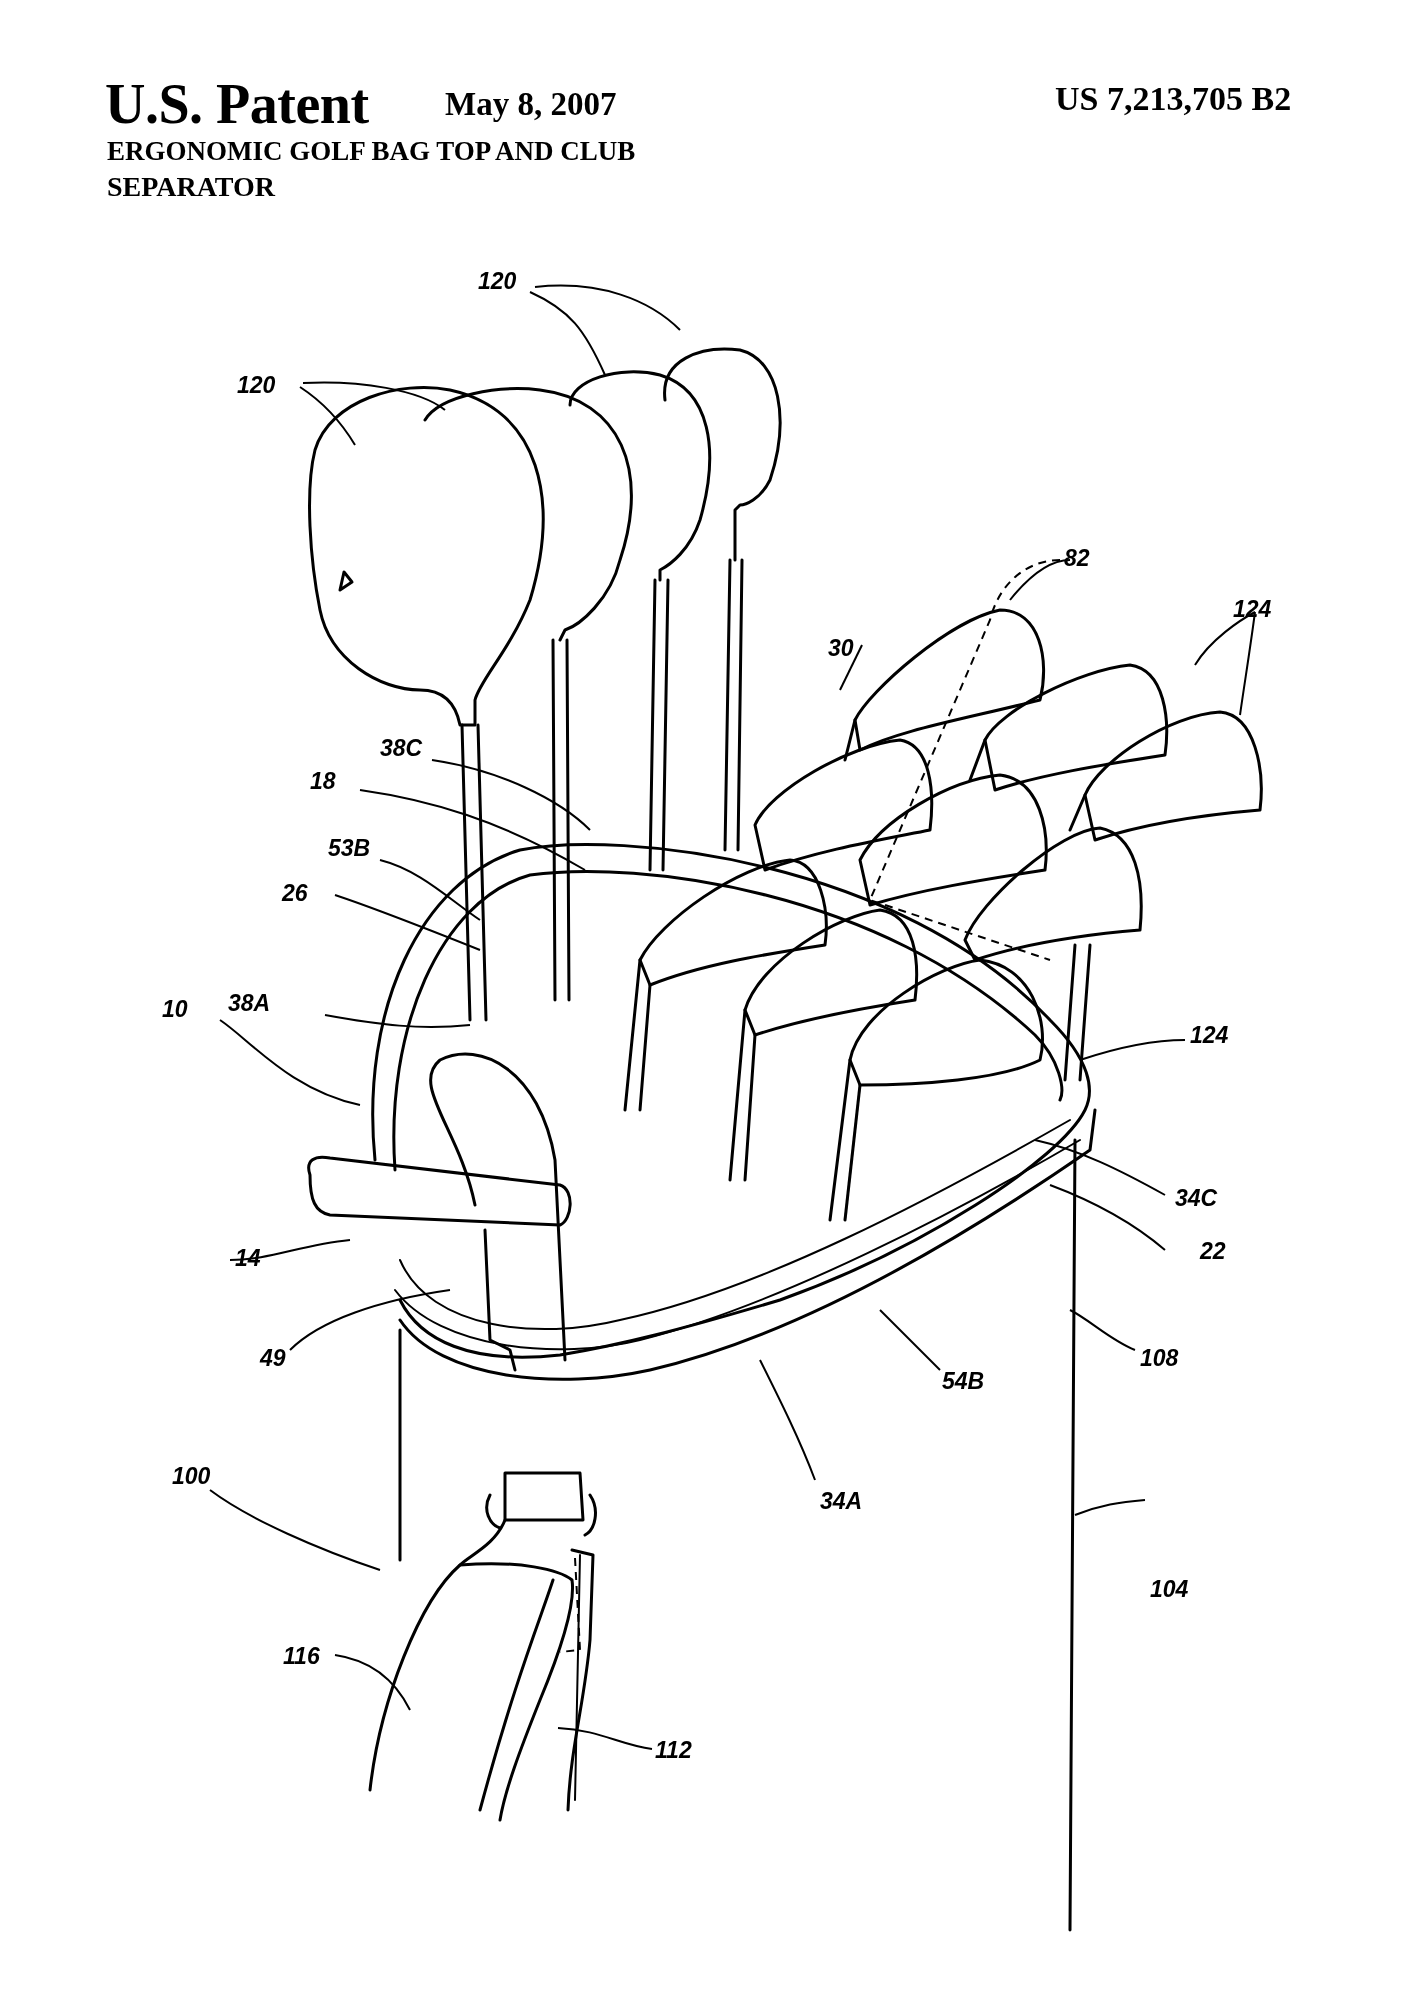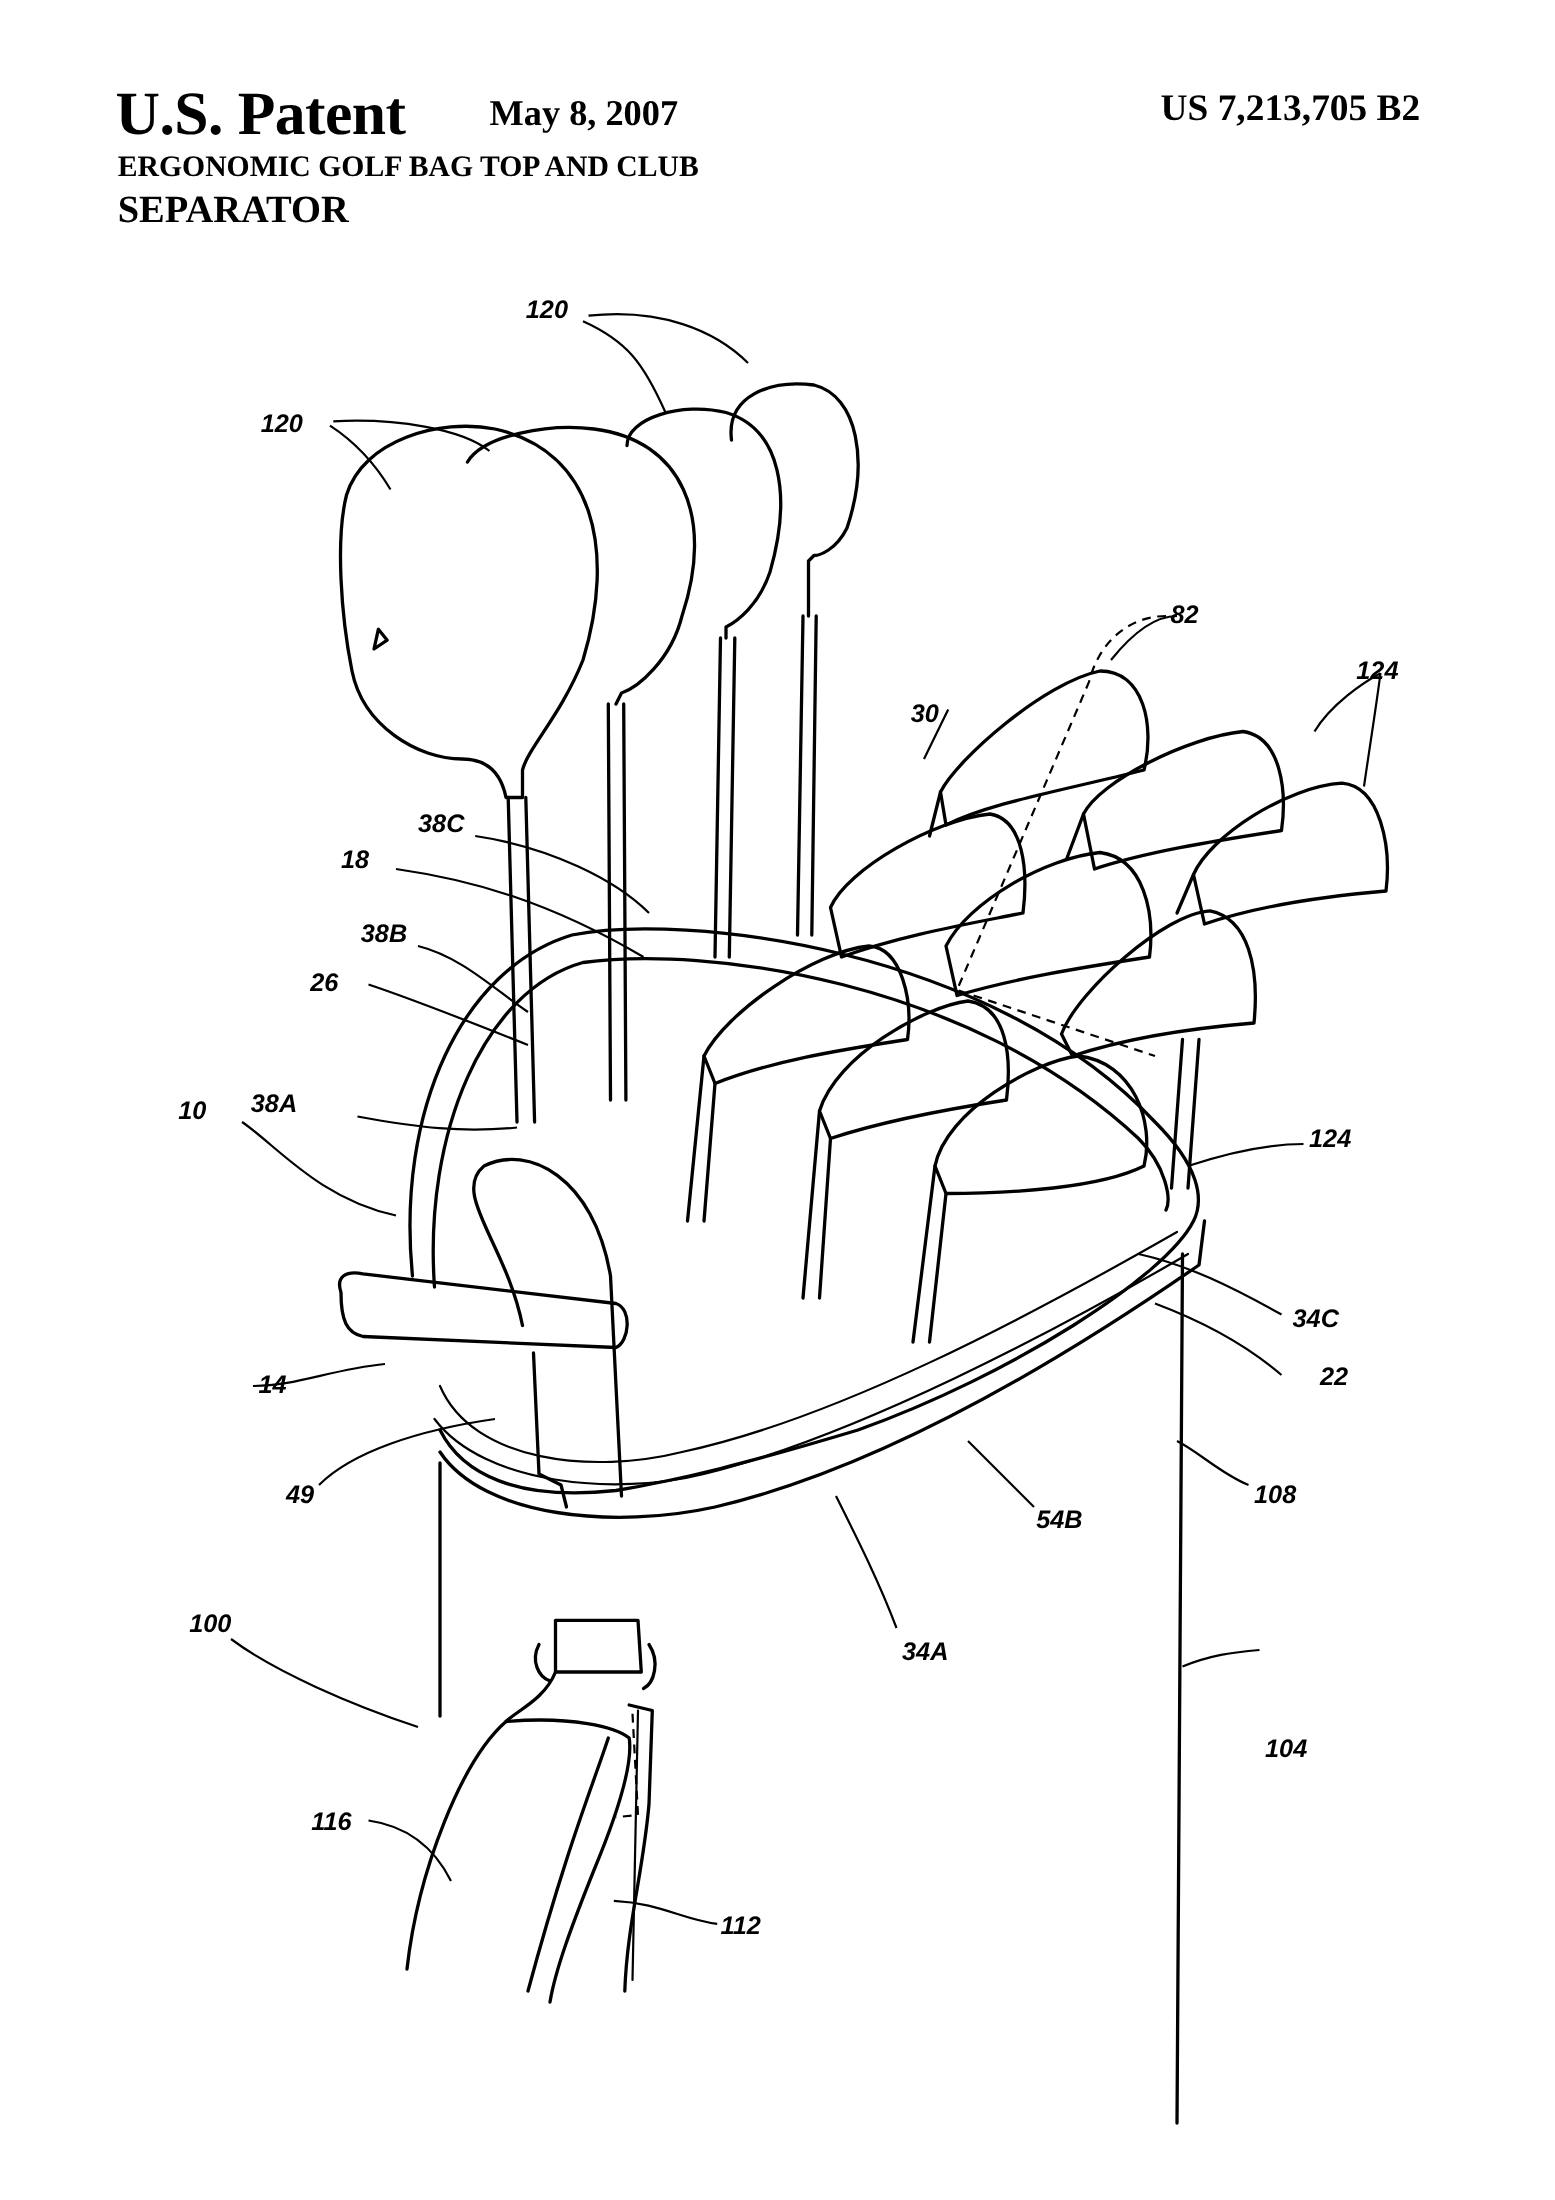--- a/index.html
+++ b/index.html
@@ -2,21 +2,21 @@
 <html><head>
 <meta charset="utf-8">
 <style>
   html, body { margin: 0; padding: 0; background: #ffffff; }
   body { width: 1414px; height: 2000px; position: relative; overflow: hidden; font-family: "Liberation Serif", serif; color: #000; }
   .hdr { position: absolute; font-weight: bold; font-family: "Liberation Serif", serif; white-space: nowrap; }
   #h-patent { left: 105px; top: 72px; font-size: 56px; letter-spacing: -0.5px; }
   #h-date { left: 445px; top: 86px; font-size: 33px; }
   #h-number { left: 1055px; top: 80px; font-size: 34px; }
   #h-title1 { left: 107px; top: 136px; font-size: 27px; }
-  #h-title2 { left: 107px; top: 171px; font-size: 35px; }
+  #h-title2 { left: 107px; top: 171px; font-size: 28px; }
   svg#drawing { position: absolute; left: 0; top: 0; }
   .ln { fill: none; stroke: #000; stroke-width: 3; stroke-linecap: round; stroke-linejoin: round; }
   .thin { fill: none; stroke: #000; stroke-width: 2; stroke-linecap: round; }
   .dash { fill: none; stroke: #000; stroke-width: 2; stroke-dasharray: 8 6; }
   .lead { fill: none; stroke: #000; stroke-width: 2; }
   .lbl { position: absolute; font-family: "Liberation Sans", sans-serif; font-style: italic; font-weight: bold; font-size: 23px; white-space: nowrap; }
 </style>
 </head>
 <body>
 
@@ -136,21 +136,21 @@
   </g>
 </svg>
 
 <span class="lbl" style="left:478px;top:268px;">120</span>
 <span class="lbl" style="left:237px;top:372px;">120</span>
 <span class="lbl" style="left:1064px;top:545px;">82</span>
 <span class="lbl" style="left:1233px;top:596px;">124</span>
 <span class="lbl" style="left:828px;top:635px;">30</span>
 <span class="lbl" style="left:380px;top:735px;">38C</span>
 <span class="lbl" style="left:310px;top:768px;">18</span>
-<span class="lbl" style="left:328px;top:835px;">38B</span>
+<span class="lbl" style="left:328px;top:835px;">53B</span>
 <span class="lbl" style="left:282px;top:880px;">26</span>
 <span class="lbl" style="left:228px;top:990px;">38A</span>
 <span class="lbl" style="left:162px;top:996px;">10</span>
 <span class="lbl" style="left:1190px;top:1022px;">124</span>
 <span class="lbl" style="left:1175px;top:1185px;">34C</span>
 <span class="lbl" style="left:202px;top:1245px;margin-left:33px;">14</span>
 <span class="lbl" style="left:1200px;top:1238px;">22</span>
 <span class="lbl" style="left:260px;top:1345px;">49</span>
 <span class="lbl" style="left:1140px;top:1345px;">108</span>
 <span class="lbl" style="left:942px;top:1368px;">54B</span>

